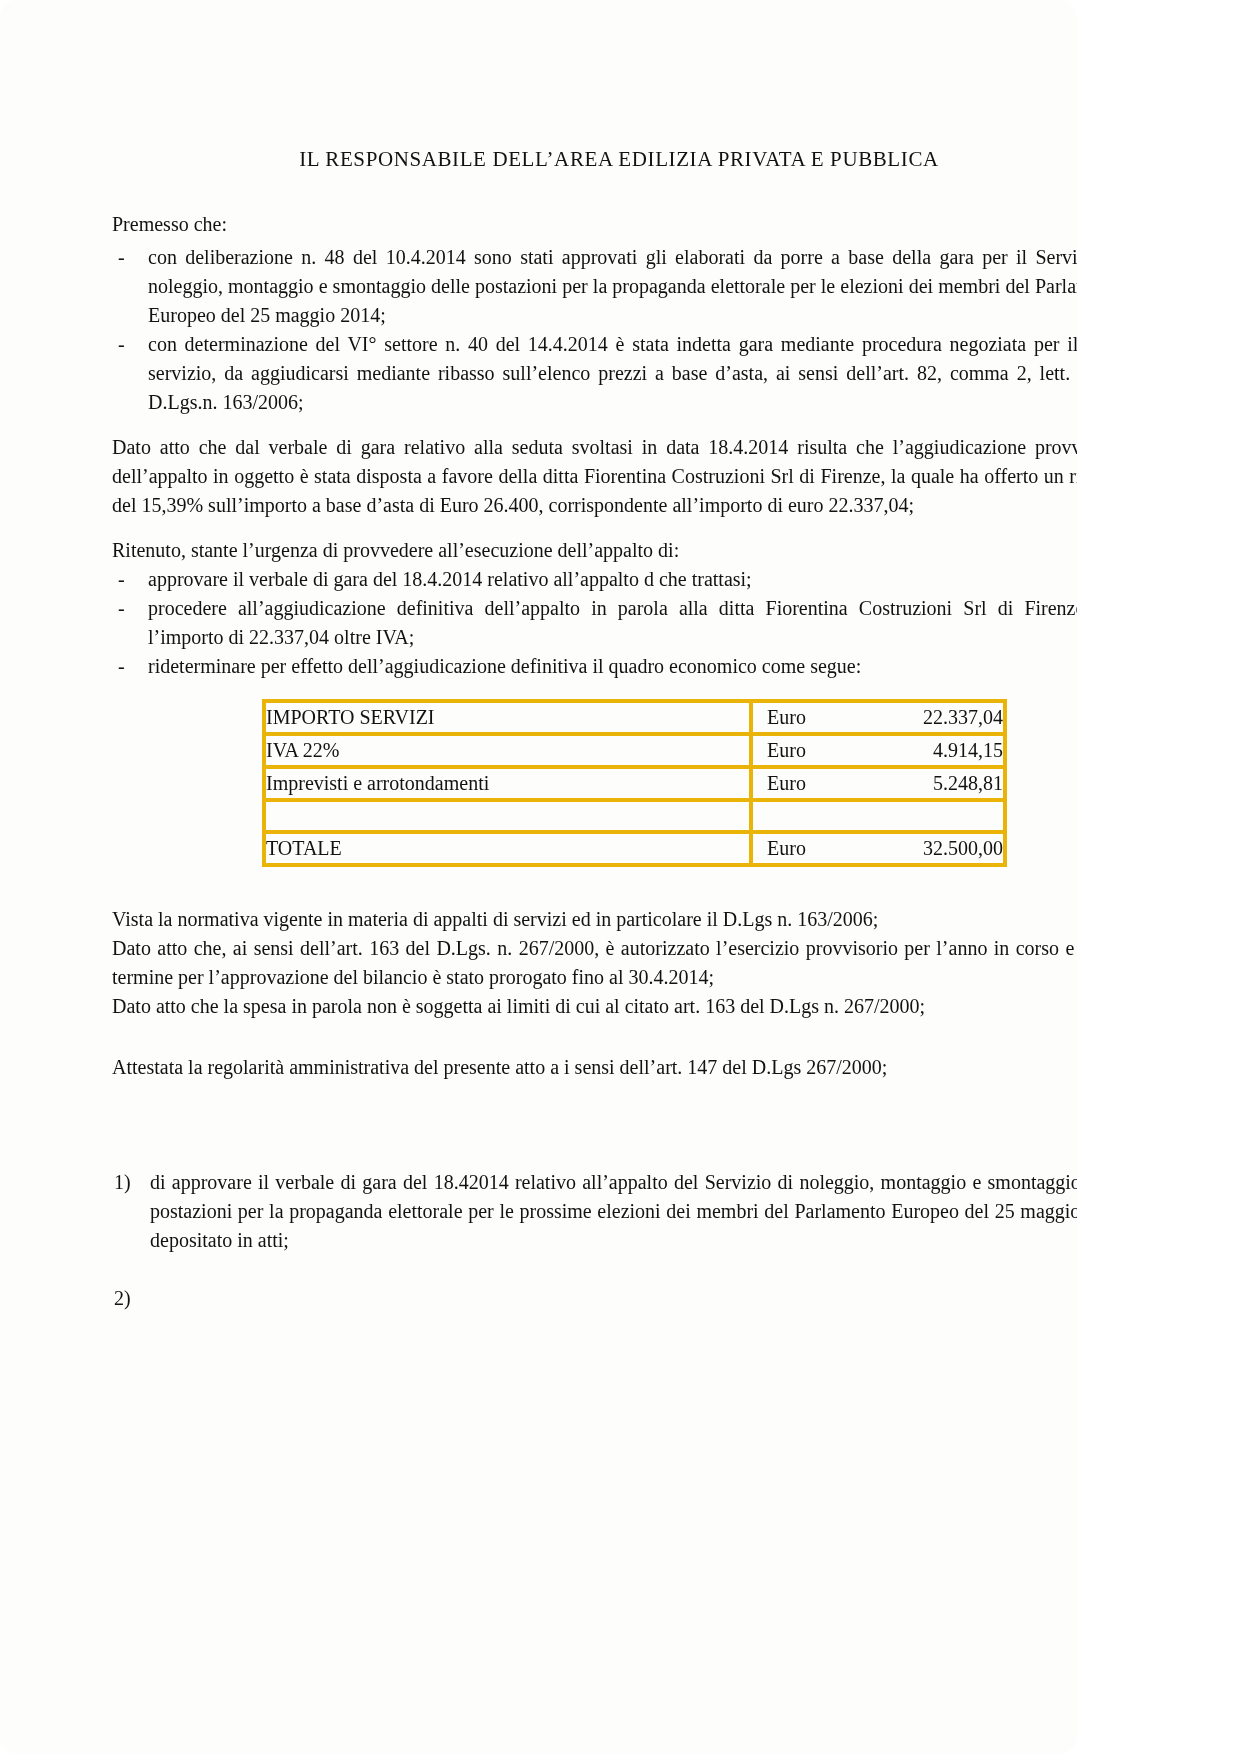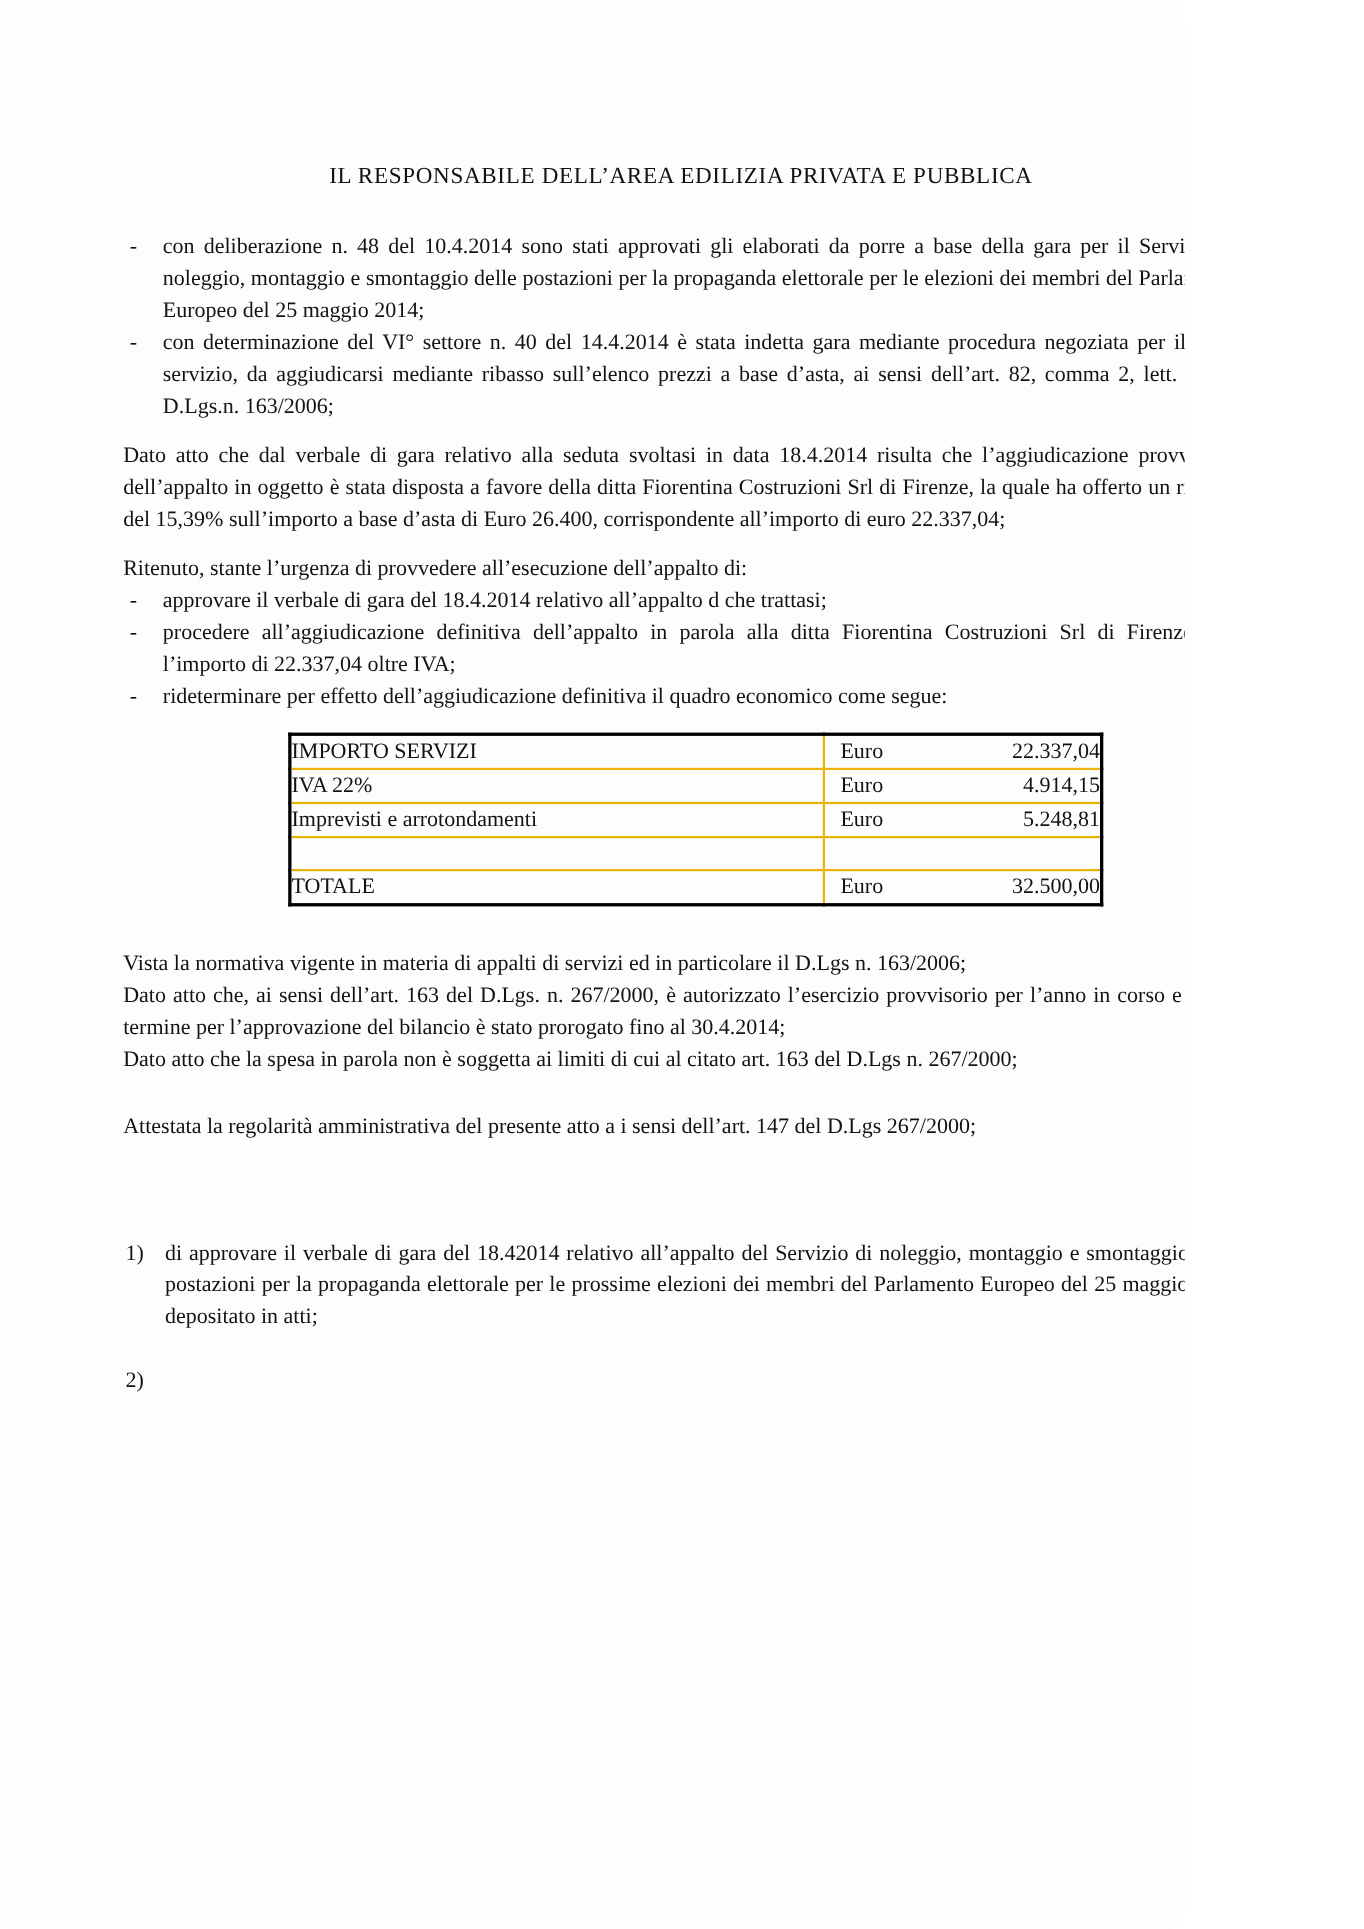--- a/index.html
+++ b/index.html
@@ -47,21 +47,21 @@
   .gap28{ }
   .gap18{ margin-top:32px; }
   .gap38{ margin-top:38px; }
   table.econ{
     border-collapse:collapse;
     margin:18px 0 0 150px;
     width:733px;
     table-layout:fixed;
   }
   table.econ td{
-    border:2px solid #eab308;
+    border:4px solid #eab308;
     height:28px;
     padding:0;
     font-size:20px;
     vertical-align:middle;
   }
   table.econ{ border:3px solid #000; }
   td.c1{ width:483px; padding-left:12px; }
   td.c2{ width:250px; }
   .c2wrap{
     display:flex;
@@ -87,20 +87,21 @@
   .det-items .num-item + .num-item{ margin-top:29px; }
 </style>
 </head>
 <body>
 
 <div class="page">
   <div class="content">
 
     <h1 class="title">IL RESPONSABILE DELL’AREA EDILIZIA PRIVATA E PUBBLICA</h1>
 
+    <p class="intro">Premesso che:</p>
 
     <div class="hang">
       <span class="dash">-</span>
       <span>con deliberazione n. 48 del 10.4.2014 sono stati approvati gli elaborati da porre a base della gara per il Servizio di noleggio, montaggio e smontaggio delle postazioni per la propaganda elettorale per le elezioni dei membri del Parlamento Europeo del 25 maggio 2014;</span>
     </div>
     <div class="hang">
       <span class="dash">-</span>
       <span>con determinazione del VI° settore n. 40 del 14.4.2014 è stata indetta gara mediante procedura negoziata per il detto servizio, da aggiudicarsi mediante ribasso sull’elenco prezzi a base d’asta, ai sensi dell’art. 82, comma 2, lett. a) del D.Lgs.n. 163/2006;</span>
     </div>
 

